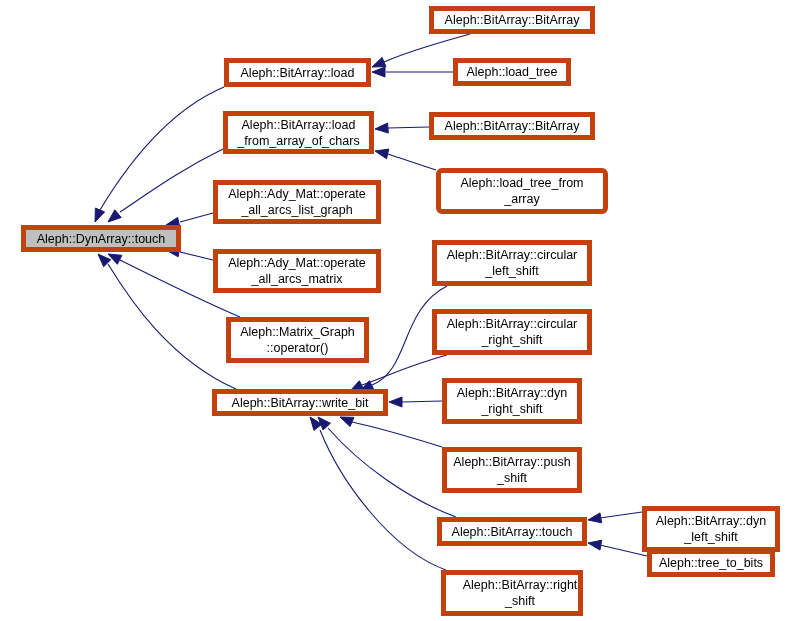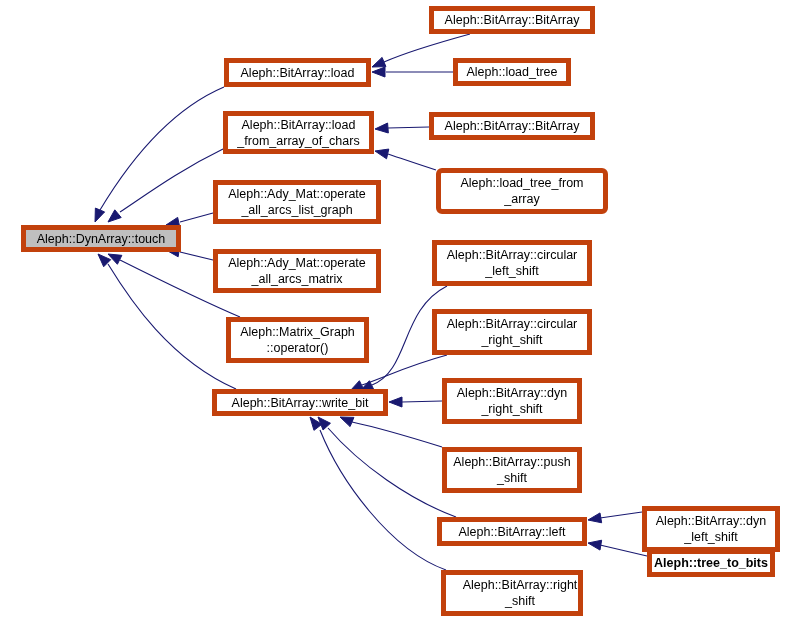--- a/index.html
+++ b/index.html
@@ -73,19 +73,19 @@
     <div class="node" style="left: 436px; top: 168px; width: 172px; height: 46px; border-radius: 6px;"><span>Aleph::load_tree_from
 _array</span></div>
     <div class="node" style="left: 432px; top: 240px; width: 160px; height: 46px;"><span>Aleph::BitArray::circular
 _left_shift</span></div>
     <div class="node" style="left: 432px; top: 309px; width: 160px; height: 46px;"><span>Aleph::BitArray::circular
 _right_shift</span></div>
     <div class="node" style="left: 442px; top: 378px; width: 140px; height: 46px;"><span>Aleph::BitArray::dyn
 _right_shift</span></div>
     <div class="node" style="left: 442px; top: 447px; width: 140px; height: 46px;"><span>Aleph::BitArray::push
 _shift</span></div>
-    <div class="node" style="left: 437px; top: 517px; width: 150px; height: 29px;"><span>Aleph::BitArray::left</span></div>
+    <div class="node" style="left: 437px; top: 517px; width: 150px; height: 29px;"><span>Aleph::BitArray::touch</span></div>
     <div class="node" style="left: 441px; top: 570px; width: 142px; height: 46px; padding-left: 16px;"><span>Aleph::BitArray::right
 _shift</span></div>
     <div class="node" style="left: 642px; top: 506px; width: 138px; height: 46px;"><span>Aleph::BitArray::dyn
 _left_shift</span></div>
-    <div class="node" style="left: 647px; top: 549px; width: 128px; height: 28px; font-weight: bold;"><span>Aleph::tree_to_bits</span></div>
+    <div class="node" style="left: 647px; top: 549px; width: 128px; height: 28px;"><span>Aleph::tree_to_bits</span></div>
   </div>
 
 </body></html>

